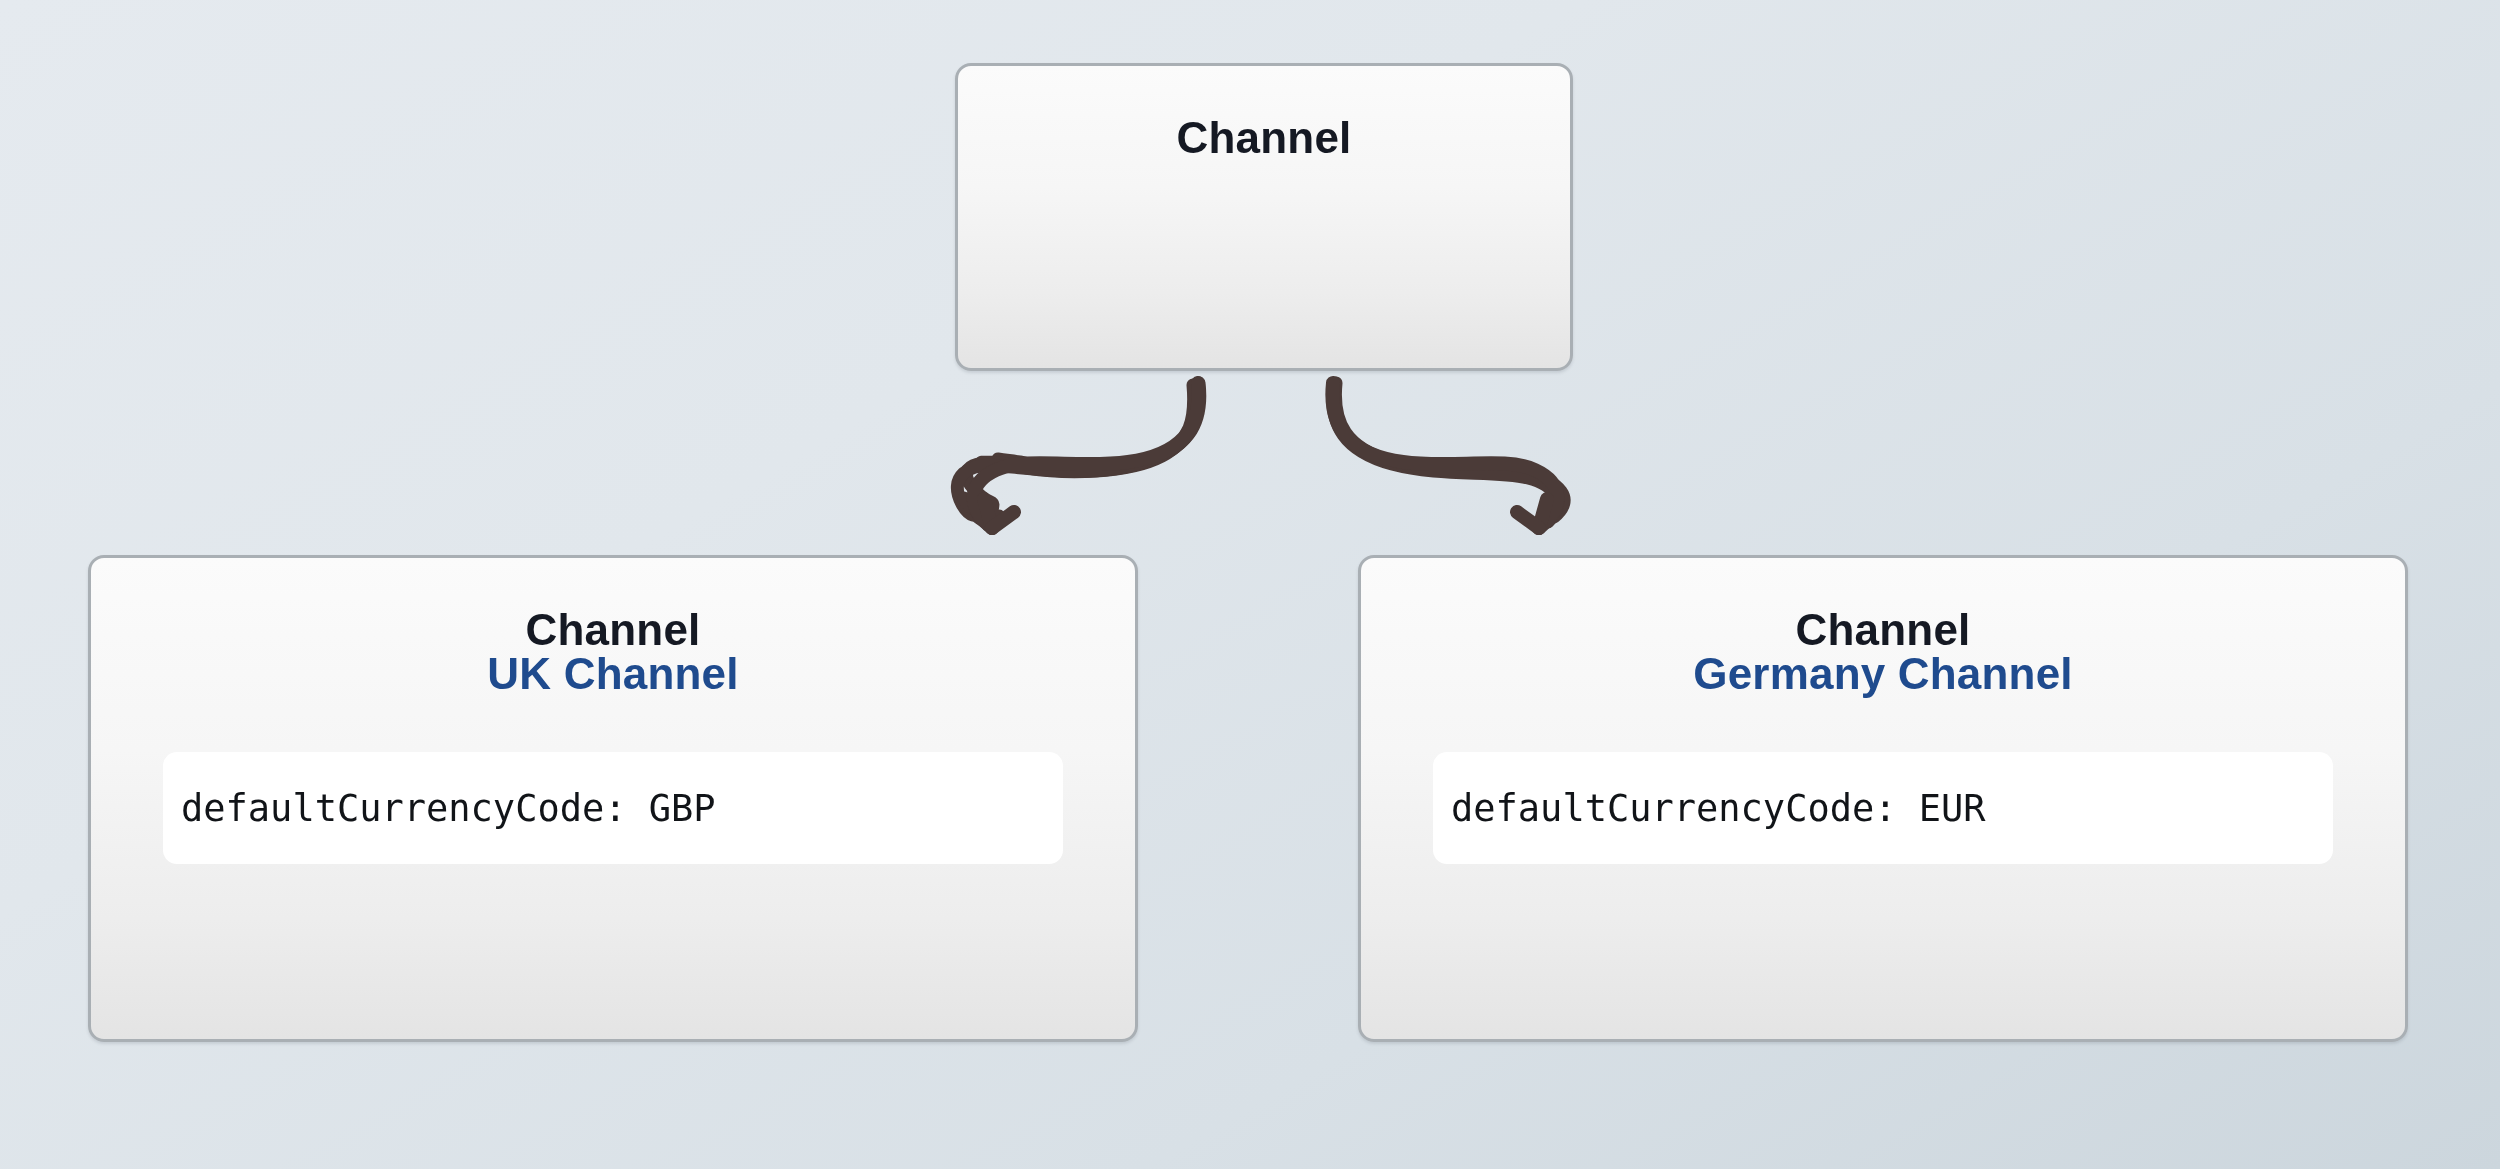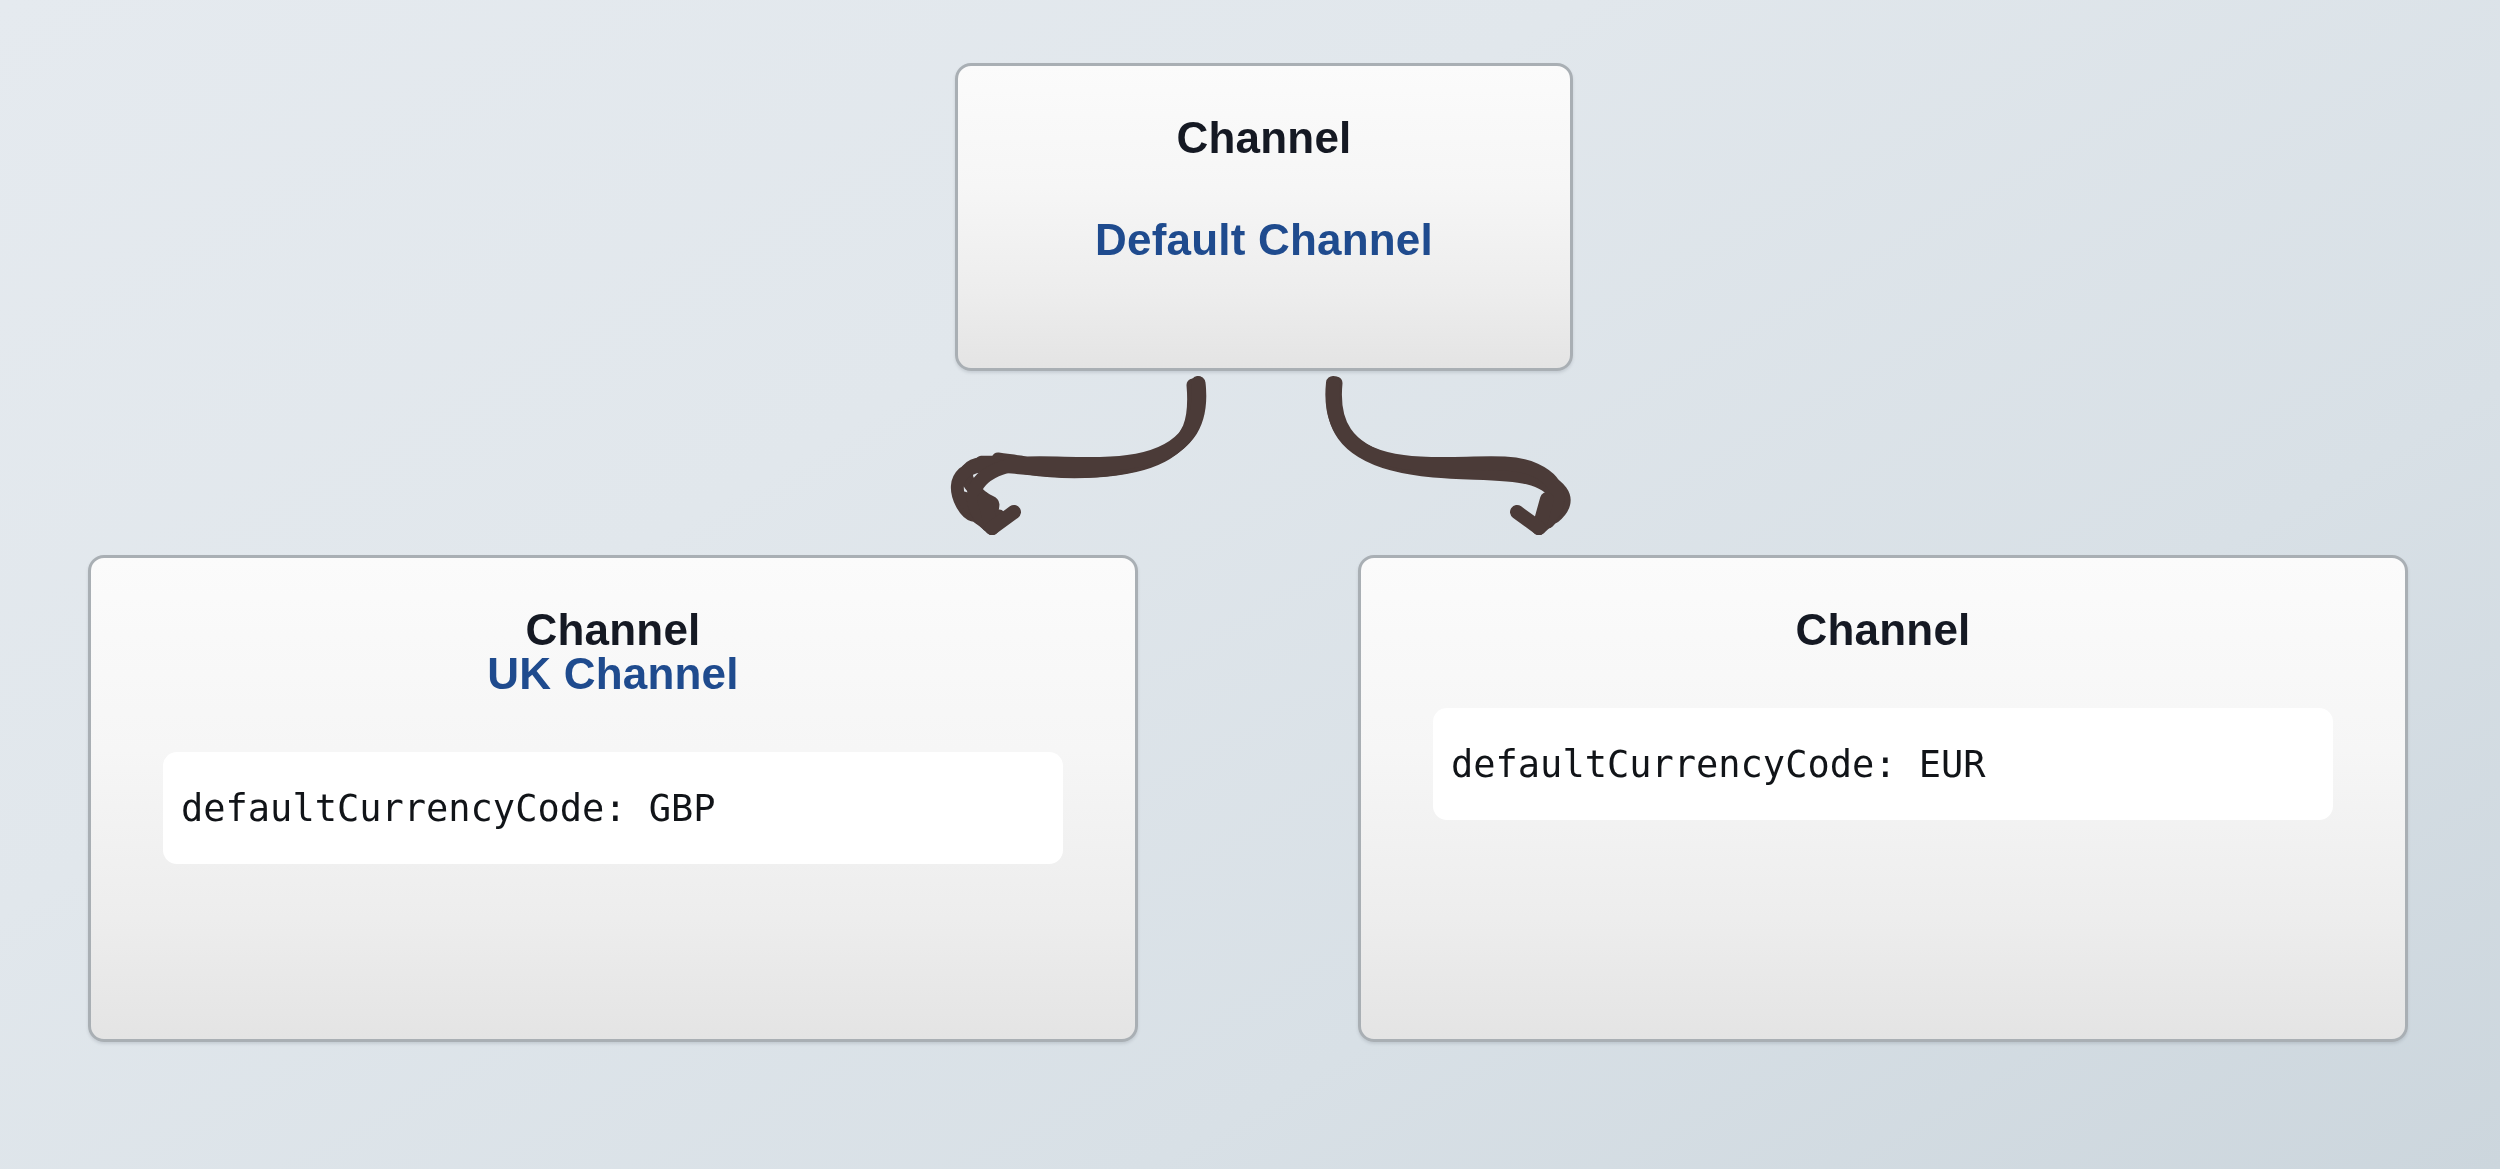--- a/index.html
+++ b/index.html
@@ -174,27 +174,27 @@
                C 1453 469, 1505 456, 1535 470
                C 1563 483, 1565 507, 1539 528"></path>
 
       <path d="M 1539 528 L 1547 499"></path>
       <path d="M 1539 528 L 1517 512"></path>
     </g>
   </svg>
 
   <div class="node" id="node-root">
     <div class="node-type">Channel</div>
-    <div class="node-name">Default Channel</div>
   </div>
 
   <div class="node child" id="node-uk">
     <div class="node-type">Channel</div>
     <div class="node-name">UK Channel</div>
     <div class="attr-pill">defaultCurrencyCode: GBP</div>
   </div>
 
   <div class="node child" id="node-de">
     <div class="node-type">Channel</div>
+    <div class="node-name">Germany Channel</div>
     <div class="attr-pill">defaultCurrencyCode: EUR</div>
   </div>
 
 </div>
 
 </body></html>

